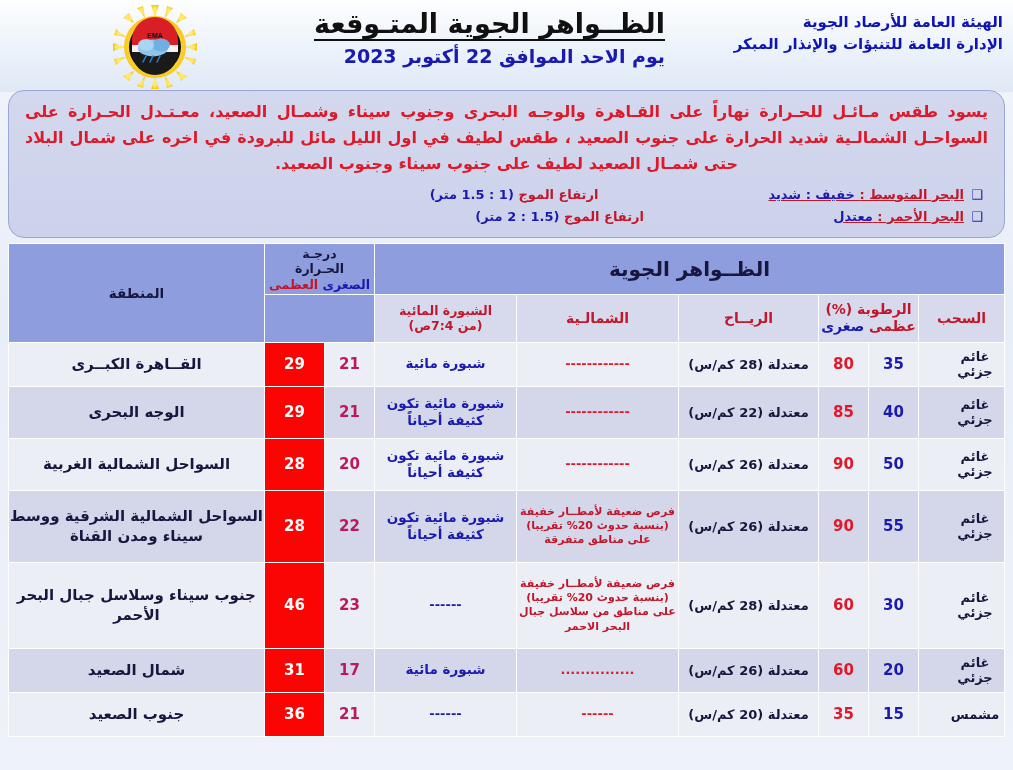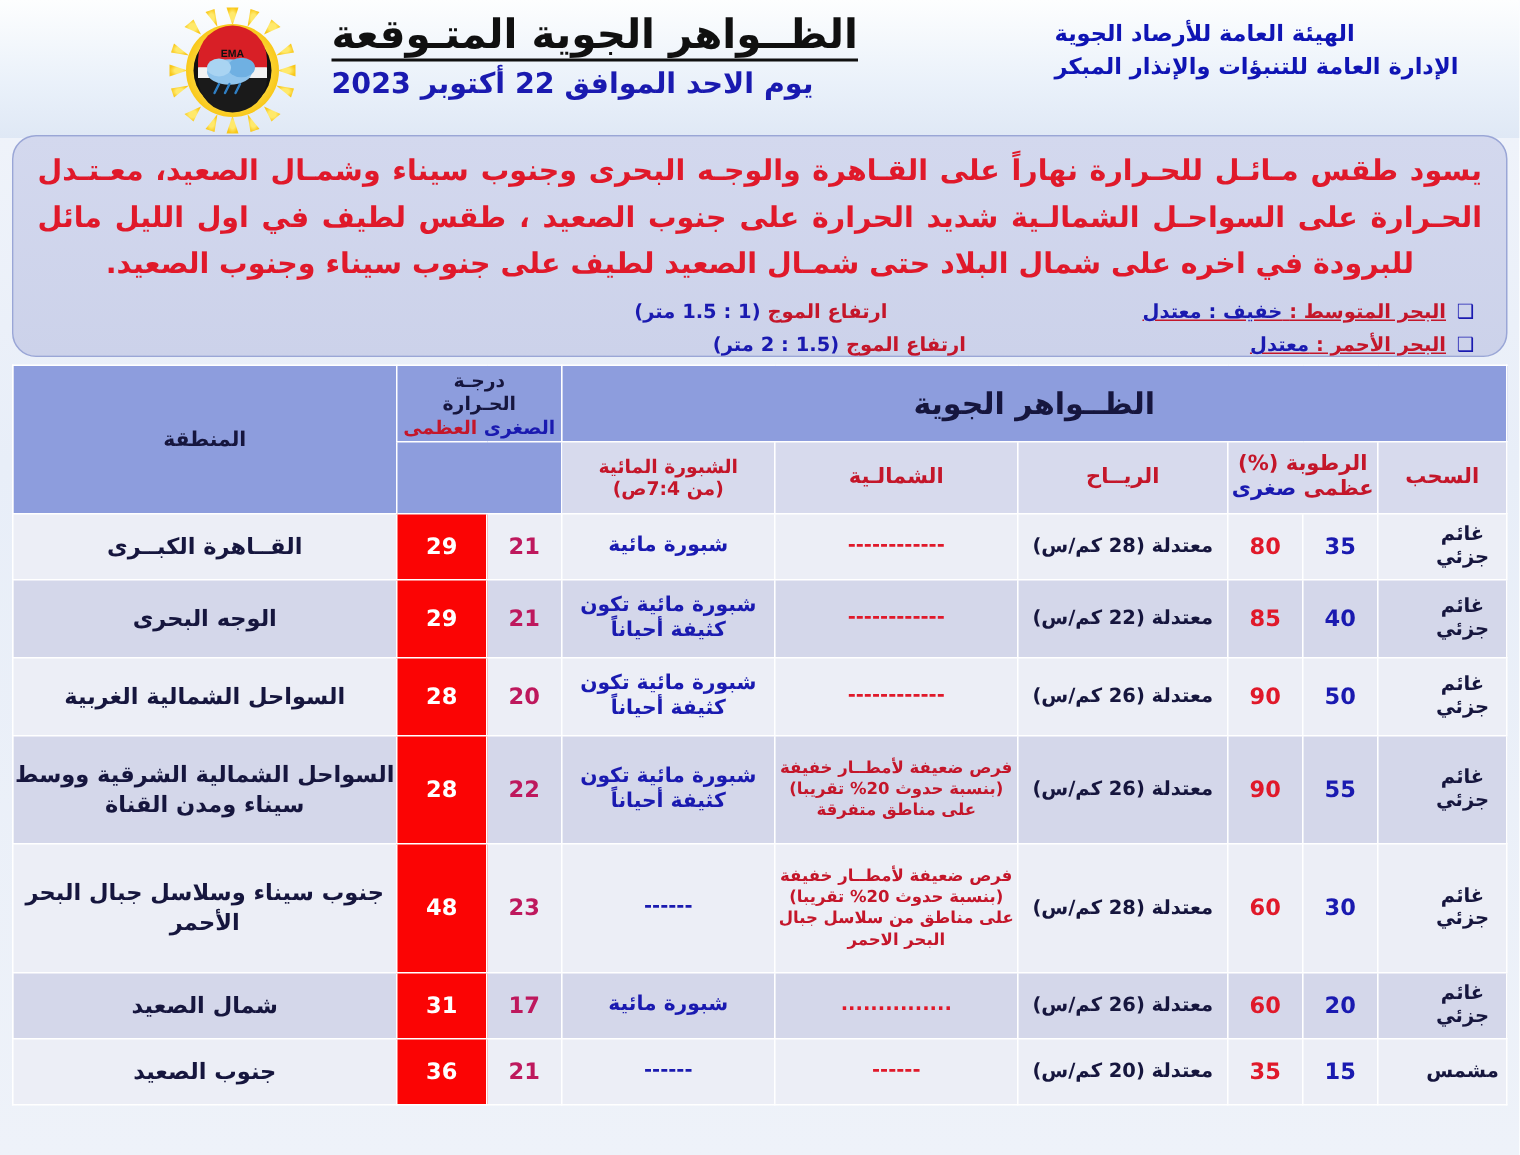--- a/index.html
+++ b/index.html
@@ -19,46 +19,46 @@
   .header{
     position:relative;height:92px;
     background:linear-gradient(180deg,#fdfefe 0%,#eaf1fa 60%,#dfe8f5 100%);
     display:flex;align-items:center;
   }
   .logo{
     position:absolute;right:808px;top:4px;width:100px;height:86px;
   }
   .logo svg{display:block;}
   .title-wrap{
-    position:absolute;right:322px;top:10px;width:470px;text-align:left;
+    position:absolute;right:348px;top:10px;width:470px;text-align:right;
   }
   .main-title{
     font-size:27px;font-weight:bold;color:#101010;
     letter-spacing:0px;line-height:1.05;
     border-bottom:2px solid #101010;display:inline-block;padding-bottom:1px;
   }
   .sub-title{
     margin-top:4px;font-size:19px;font-weight:bold;color:#1a1ab0;
   }
   .org{
-    position:absolute;right:10px;top:12px;width:300px;text-align:left;
+    position:absolute;right:10px;top:12px;width:300px;text-align:right;
     color:#0f14b4;font-weight:bold;line-height:1.45;
   }
   .org .l1{font-size:15px;display:block;}
   .org .l2{font-size:15px;display:block;}
 
   
   .notice{
     position:absolute;left:8px;right:8px;top:90px;height:148px;
     background:linear-gradient(180deg,#d3d8ee 0%,#ccd2ea 100%);
     border:1px solid #9aa6d6;border-radius:16px;
     box-sizing:border-box;padding:8px 16px 0 16px;
   }
   .notice-text{
-    color:#e0192a;font-size:19px;font-weight:bold;line-height:1.62;
+    color:#e0192a;font-size:16px;font-weight:bold;line-height:1.62;
     text-align:justify;text-align-last:center;
     direction:rtl;
   }
   .sea-rows{margin-top:10px;}
   .sea-row{
     display:flex;align-items:center;justify-content:flex-start;
     font-size:13px;font-weight:bold;margin-bottom:7px;
   }
   .sea-bullet{
     color:#1a1ab0;font-size:13px;margin-left:6px;margin-right:4px;
@@ -197,21 +197,21 @@
   </div>
 
   <div class="notice">
     <div class="notice-text">يسود طقس مـائـل للحـرارة نهاراً على القـاهرة والوجـه البحرى وجنوب سيناء وشمـال الصعيد، معـتـدل الحـرارة على السواحـل الشمالـية شديد الحرارة على جنوب الصعيد ، طقس لطيف في اول الليل مائل للبرودة في اخره على شمال البلاد حتى شمـال الصعيد لطيف على جنوب سيناء وجنوب الصعيد.</div>
 
     <div class="sea-rows">
       <div class="sea-row">
         <span class="sea-bullet">❑</span>
         <span class="sea-label">
           <span>البحر المتوسط :</span>
-          <span class="v">خفيف : معتدل</span>
+          <span class="v">خفيف : شديد</span>
         </span>
         <span class="wave">
           <span>ارتفاع الموج</span>
           <span class="m">(1 : 1.5 متر)</span>
         </span>
       </div>
       <div class="sea-row">
         <span class="sea-bullet">❑</span>
         <span class="sea-label">
           <span>البحر الأحمر :</span>
@@ -316,21 +316,21 @@
       </tr>
 
       <tr class="r-odd row-h4">
         <td class="cloud">غائم جزئي</td>
         <td class="hum-min">30</td>
         <td class="hum-max">60</td>
         <td class="wind">معتدلة (28 كم/س)</td>
         <td class="rain">فرص ضعيفة لأمطــار خفيفة (بنسبة حدوث 20% تقريبا) على مناطق من سلاسل جبال البحر الاحمر</td>
         <td class="fog dash">------</td>
         <td class="tmin">23</td>
-        <td class="tmax">48</td>
+        <td class="tmax">46</td>
         <td class="region">جنوب سيناء وسلاسل جبال البحر الأحمر</td>
       </tr>
 
       <tr class="r-even row-h1">
         <td class="cloud">غائم جزئي</td>
         <td class="hum-min">20</td>
         <td class="hum-max">60</td>
         <td class="wind">معتدلة (26 كم/س)</td>
         <td class="rain dash">...............</td>
         <td class="fog">شبورة مائية</td>

